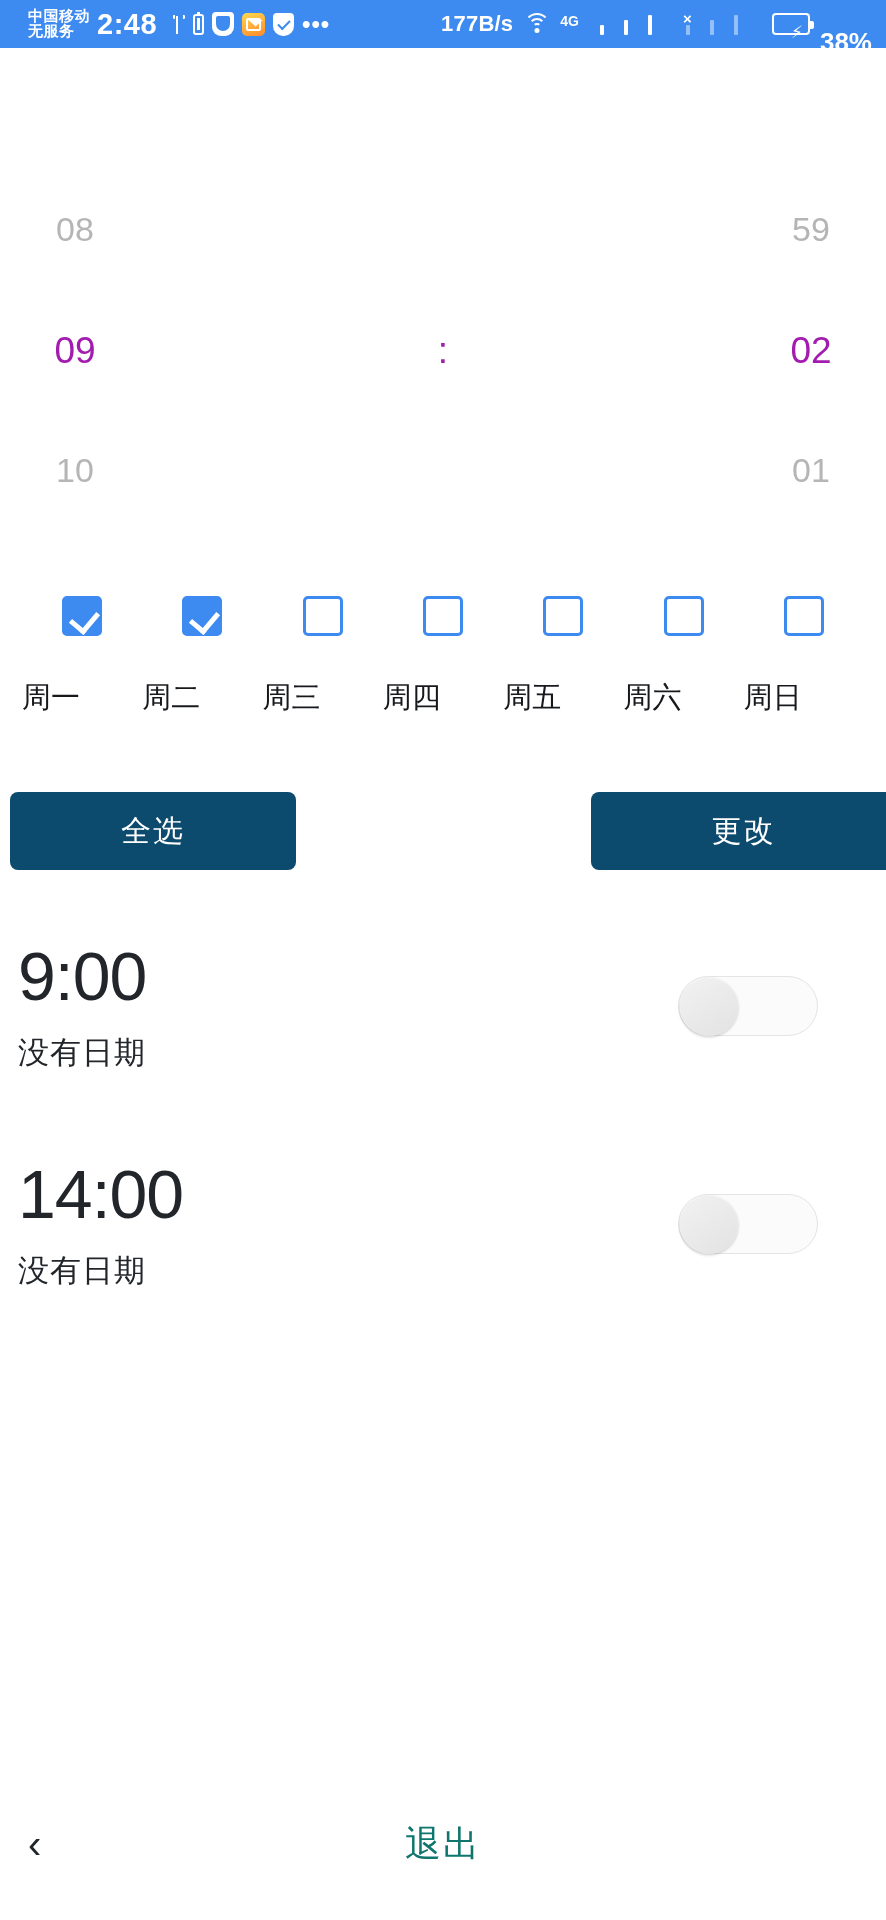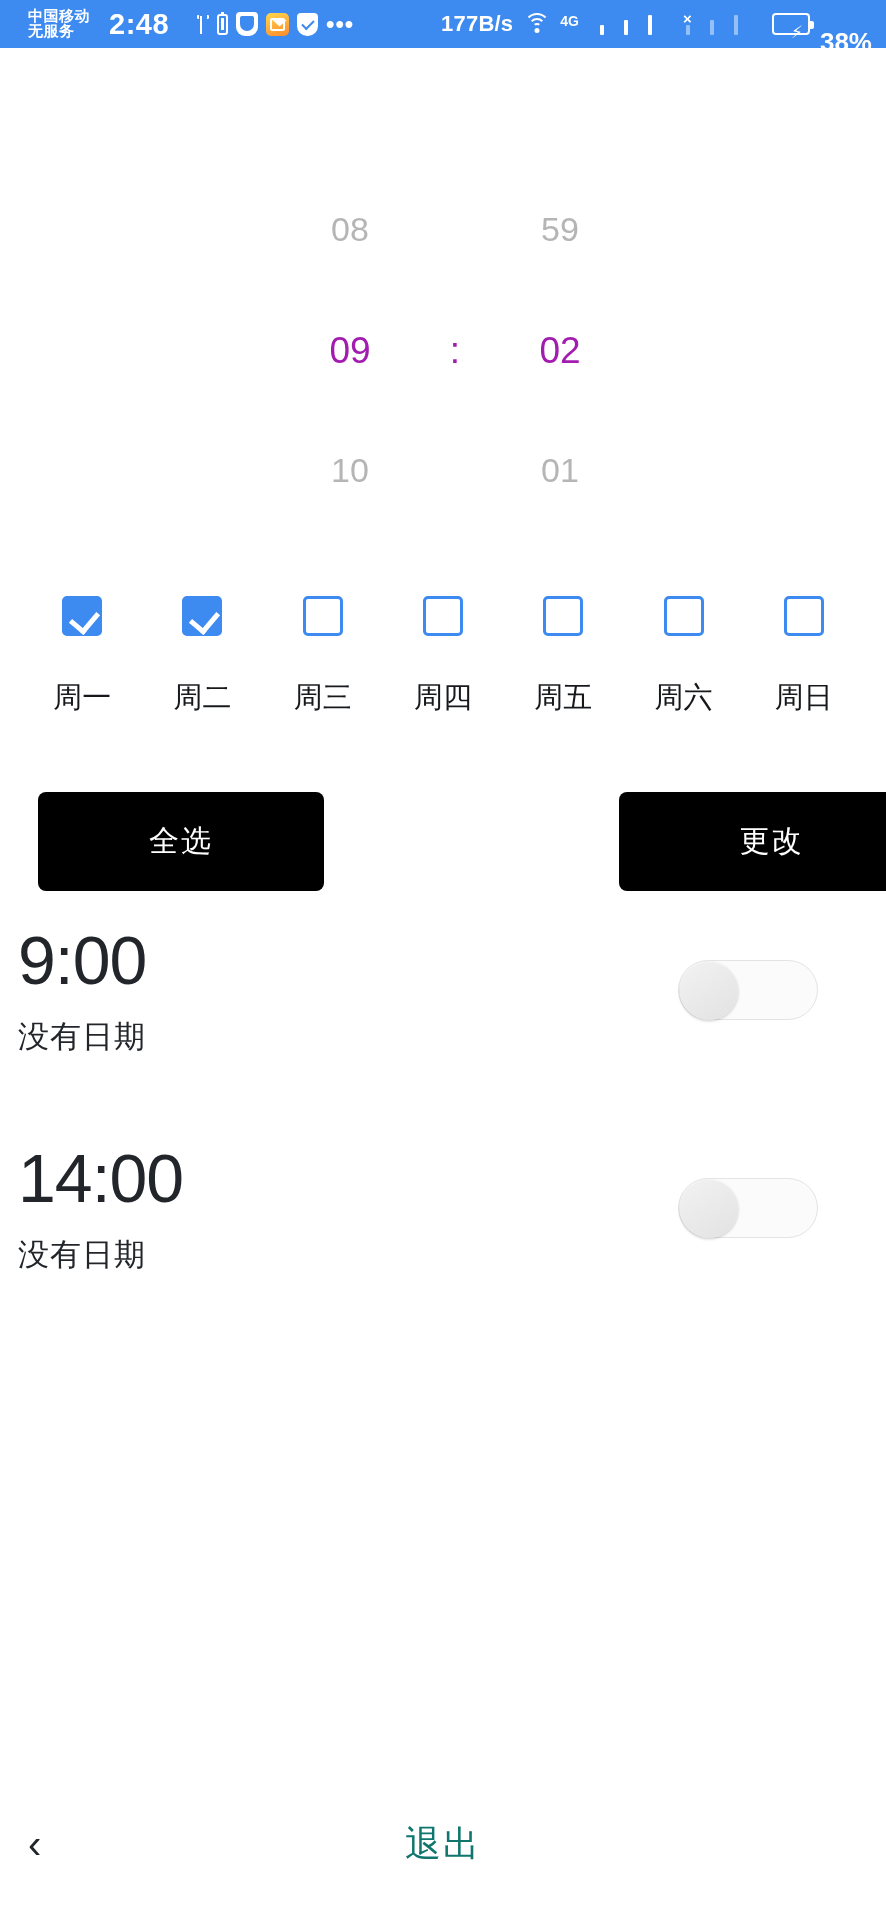--- a/index.html
+++ b/index.html
@@ -16,21 +16,21 @@
   .statusbar{
     height:48px;
     background:#3d8af0;
     color:#ffffff;
     display:flex;
     align-items:center;
     padding:0 14px 0 0;
     font-size:25px;
     position:relative;
   }
-  .sb-left{ display:flex; align-items:center; gap:17px; padding-left:28px; }
+  .sb-left{ display:flex; align-items:center; gap:5px; padding-left:28px; }
   .carrier{
     display:flex; flex-direction:column; justify-content:center;
     line-height:1.02; font-size:15px; font-weight:600; letter-spacing:.5px;
     padding-bottom:2px;
   }
   .sb-time{ font-size:29px; font-weight:600; letter-spacing:.5px; margin-left:2px; }
   .sb-icons{ display:flex; align-items:center; gap:8px; margin-left:7px; }
   .ic{ display:inline-block; }
 
   .usb-ic{ width:16px; height:22px; position:relative; }
@@ -74,21 +74,21 @@
   .sig-x{ font-size:15px; font-weight:700; position:absolute; top:-3px; left:-3px;}
   .batt-big{ width:38px; height:22px; border:2.5px solid #fff; border-radius:4px; position:relative;
      display:flex; align-items:center; justify-content:center;}
   .batt-big:after{ content:""; position:absolute; right:-6px; top:6px; width:4px; height:8px;
      background:#fff; border-radius:0 2px 2px 0;}
   .bolt{ width:0; height:0; color:#fff; font-size:17px; line-height:17px;}
   .batt-pct{ font-size:26px; font-weight:600;margin-top:36px; }
 
   
   .picker{ position:relative; height:530px; }
-  .prow{ position:absolute; left:0; right:0; display:flex; align-items:center; justify-content:center;padding-left:24px; }
+  .prow{ position:absolute; left:0; right:0; display:flex; align-items:center; justify-content:space-between; }
   .prow .col{ width:150px; text-align:center; }
   .prow .sep{ width:60px; text-align:center; }
   .prow.dim{ color:#b5b5b5; font-size:34px; }
   .prow.sel{ color:#a21caf; font-size:37px; }
   .prow.r1{ top:162px; }
   .prow.r2{ top:282px; }
   .prow.r3{ top:403px; }
 
   
   .days-row{ display:flex; padding:0 22px; }
@@ -97,30 +97,29 @@
     width:40px; height:40px; border:3px solid #3d8af0; border-radius:5px;
     background:#ffffff; position:relative;
   }
   .cbox.on{ background:#3d8af0; }
   .cbox.on:after{
     content:""; position:absolute; left:10px; top:7px; width:14px; height:21px;
     border-right:5px solid #fff; border-bottom:5px solid #fff; transform:rotate(40deg);
   }
   .days-wrap{ margin-top:18px; }
   .day-labels{ display:flex; padding:0 22px; margin-top:42px; }
-  .day-labels div{ flex:1; text-align:center; font-size:29px; color:#16181c; }
+  .day-labels div{ flex:1; font-size:29px; color:#16181c; }
 
   
   .actions{ position:relative; height:130px; margin-top:74px; }
   .btn{
-    position:absolute; top:0; height:99px; background:#000000; color:#fff;
+    position:absolute; top:0; height:78px; background:#0c4a6e; color:#fff;
     border:0; border-radius:8px; font-size:30px; letter-spacing:2px;
     display:flex; align-items:center; justify-content:center;
     font-family:inherit;
-    margin-left:28px;
   }
   .btn-all{ left:10px; width:286px; }
   .btn-change{ left:591px; width:305px; border-radius:8px 0 0 8px; }
 
   
   .alarm{ position:relative; padding:0 18px; }
   .alarm .time{ font-size:68px; font-weight:400; color:#22262b; letter-spacing:-1px; line-height:1; }
   .alarm .sub{ font-size:31px; color:#22262b; margin-top:22px; letter-spacing:1px;}
   .switch{
     position:absolute; right:68px; width:140px; height:60px; border-radius:30px;
@@ -242,21 +241,21 @@
     <div>周六</div>
     <div>周日</div>
   </div>
 </div>
 
 <div class="actions">
   <button class="btn btn-all">全选</button>
   <button class="btn btn-change">更改</button>
 </div>
 
-<div class="alarm" style="margin-top:4px;">
+<div class="alarm" style="margin-top:20px;">
   <div class="time">9:00</div>
   <div class="sub">没有日期</div>
   <div class="switch" style="top:34px;">
     <div class="knob"></div>
   </div>
 </div>
 
 <div class="alarm" style="margin-top:86px;">
   <div class="time">14:00</div>
   <div class="sub">没有日期</div>

